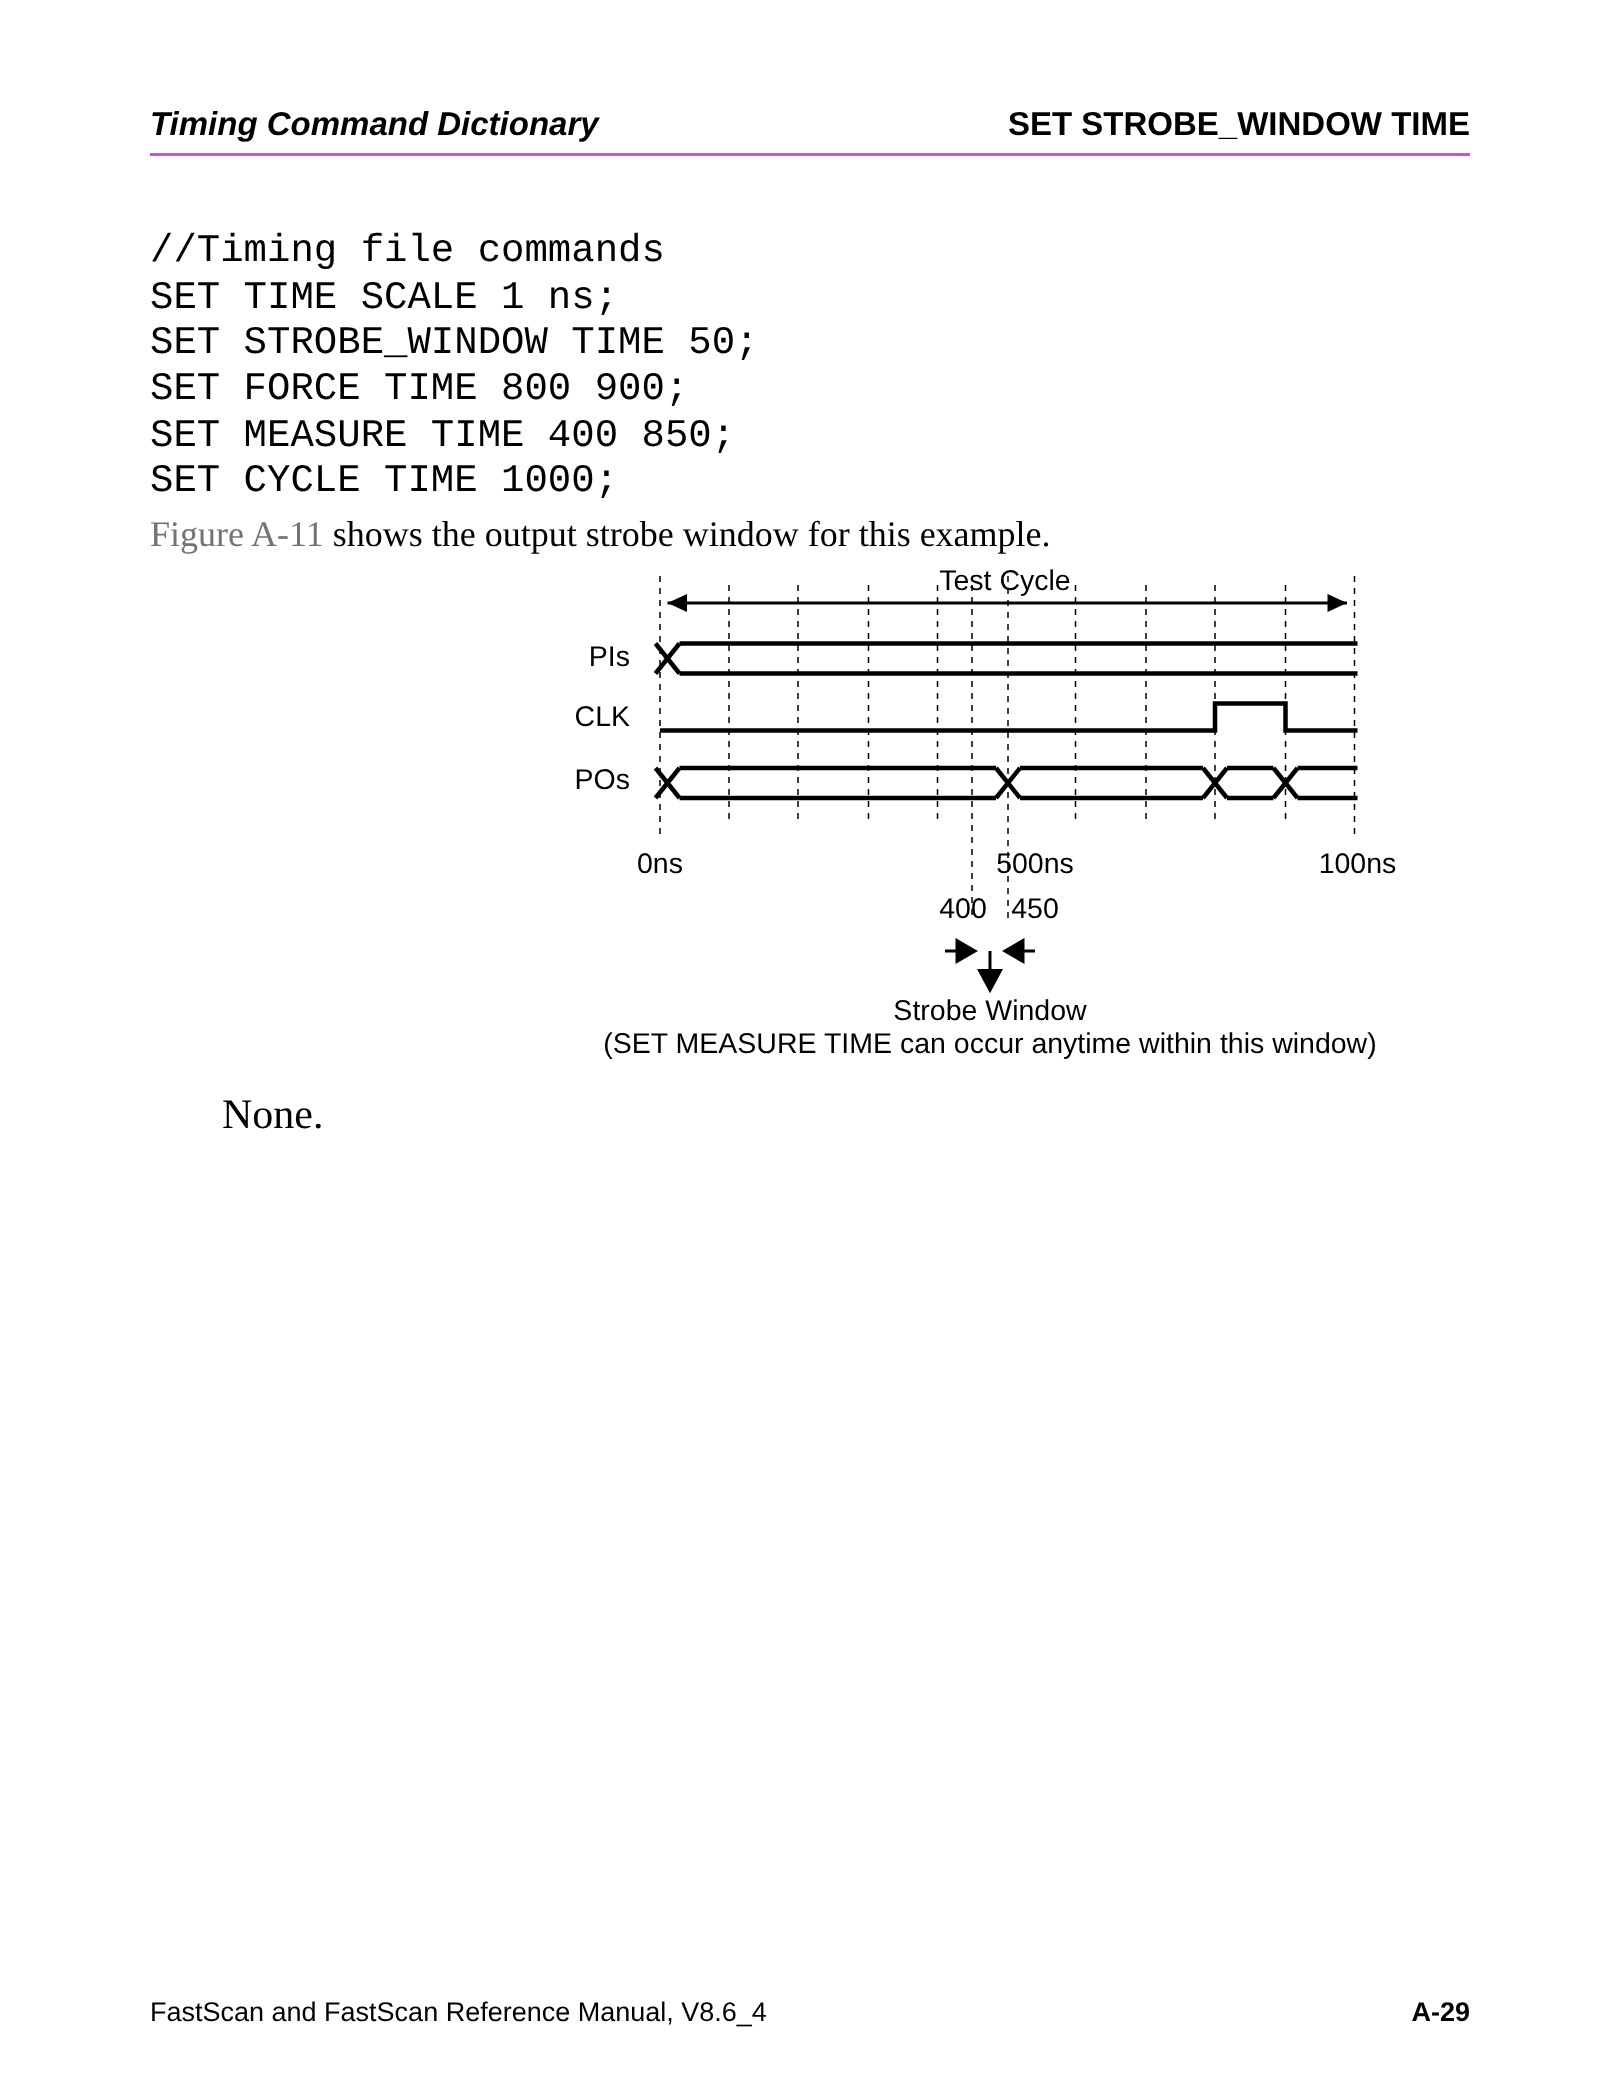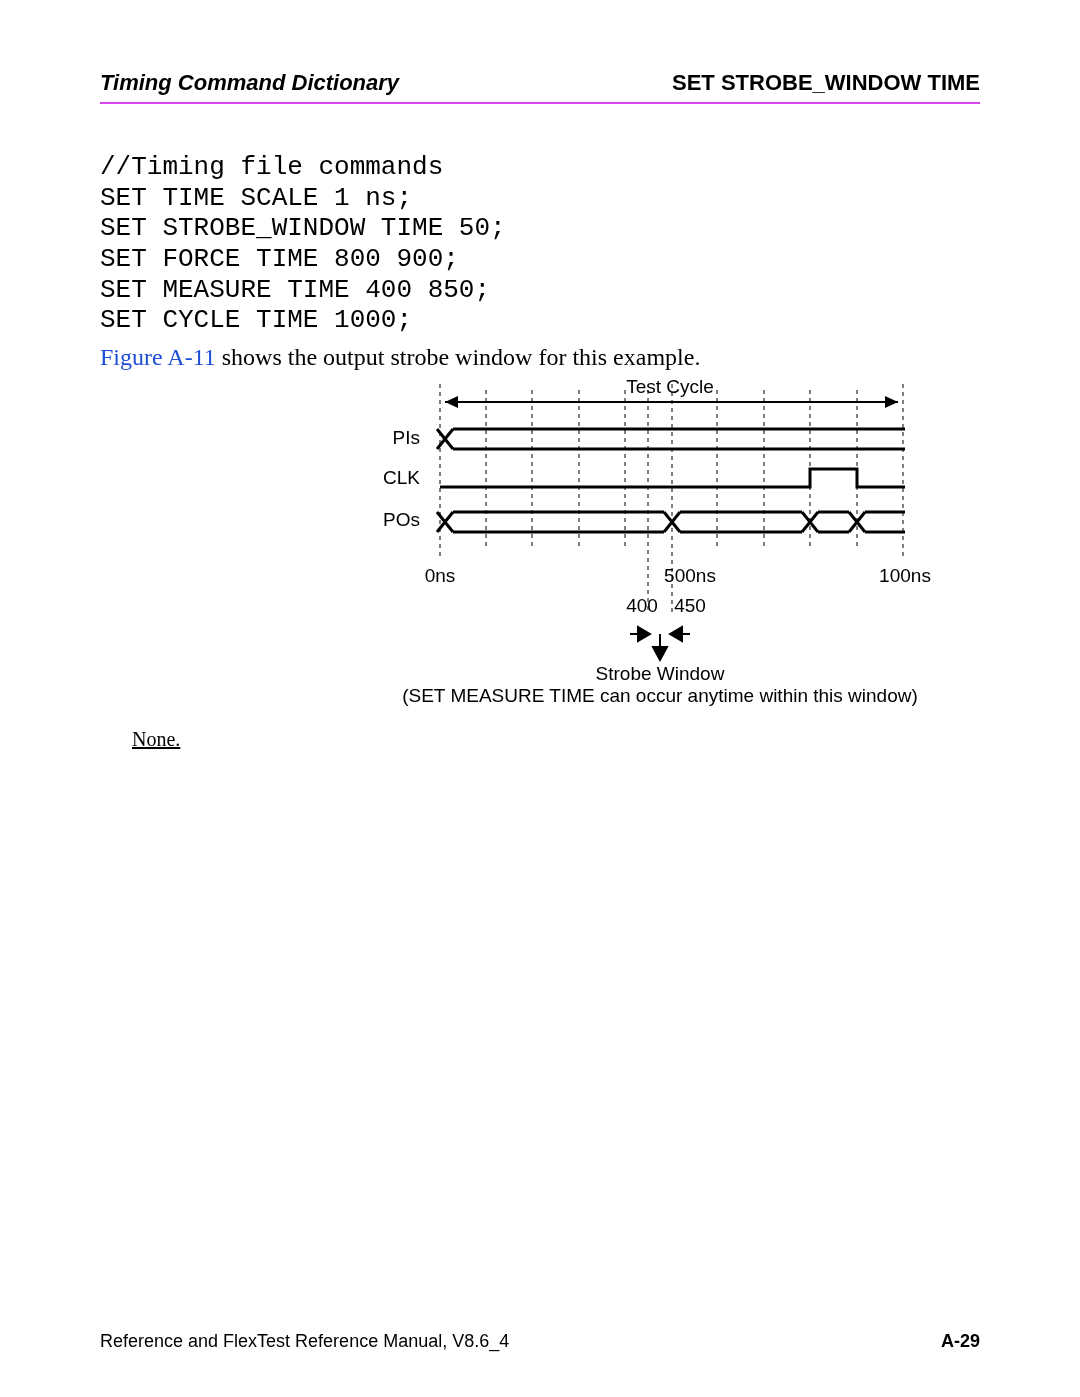--- a/index.html
+++ b/index.html
@@ -34,21 +34,21 @@
     white-space: pre;
     margin-top: 48px;
     line-height: 1.18;
   }
   .paragraph {
     font-size: 24px;
     margin-top: 8px;
     margin-left: 0;
   }
   .figure-link {
-    color: #1d4ed8;
+    color: #737373;
     margin-top: 36px;
   }
   .diagram-wrap {
     display: flex;
     justify-content: flex-end;
     margin-top: 3px;
   }
   .caption {
     text-align: center;
     font-family: Arial, Helvetica, sans-serif;
@@ -57,24 +57,23 @@
     margin-top: 20px;
   }
   .related {
     color: #33aa00;
     font-family: Arial, Helvetica, sans-serif;
     font-weight: bold;
     font-size: 24px;
     margin-top: 18px;
   }
   .none-text {
-    font-size: 20px;
+    font-size: 28px;
     margin-top: 14px;
-    margin-left: 32px;
-    text-decoration: underline;
+    margin-left: 48px;
   }
   .footer {
     position: absolute;
     left: 100px;
     right: 100px;
     bottom: 45px;
     display: flex;
     justify-content: space-between;
     font-family: Arial, Helvetica, sans-serif;
     font-size: 18px;
@@ -188,17 +187,17 @@
 
       <text x="300" y="306" text-anchor="middle">Strobe Window</text>
       <text x="300" y="328" text-anchor="middle">(SET MEASURE TIME can occur anytime within this window)</text>
     </svg>
   </div>
 
 
   <div class="none-text">None.</div>
 
   <div class="footer">
-    <span>Reference and FlexTest Reference Manual, V8.6_4</span>
+    <span>FastScan and FastScan Reference Manual, V8.6_4</span>
     <span class="footer-right">A-29</span>
   </div>
 
 </div>
 
 </body></html>

